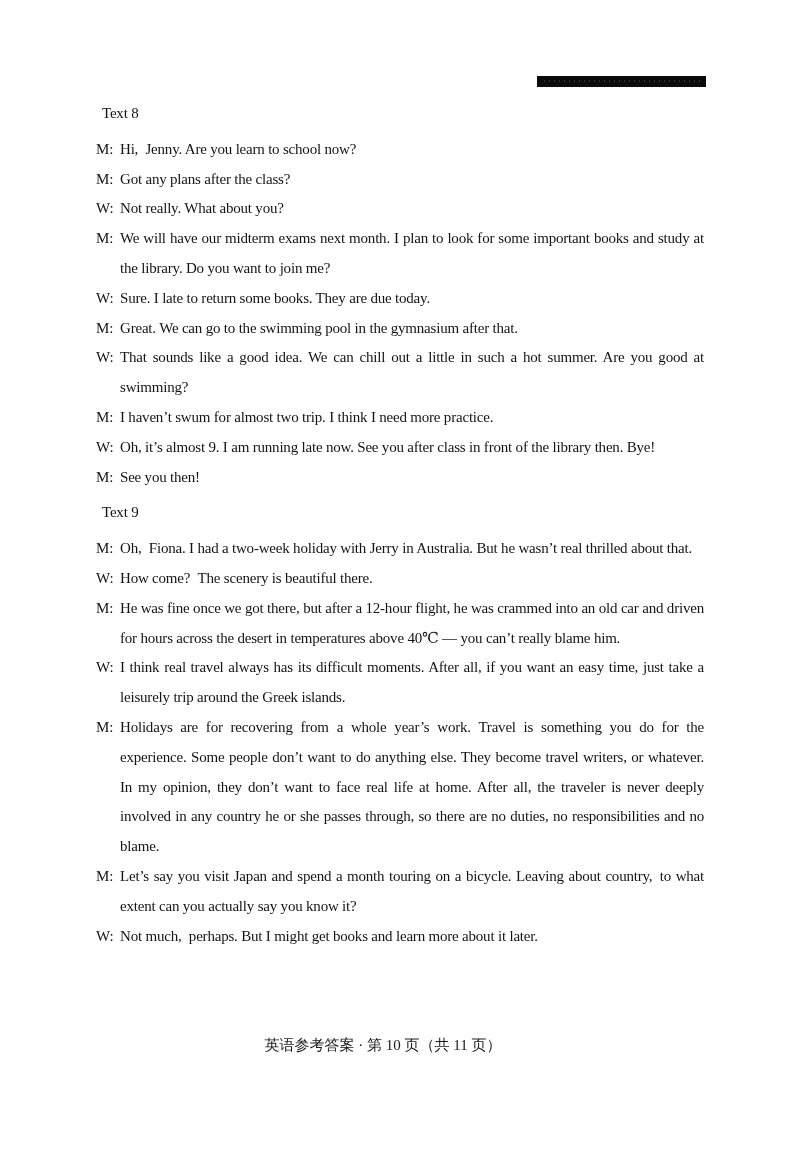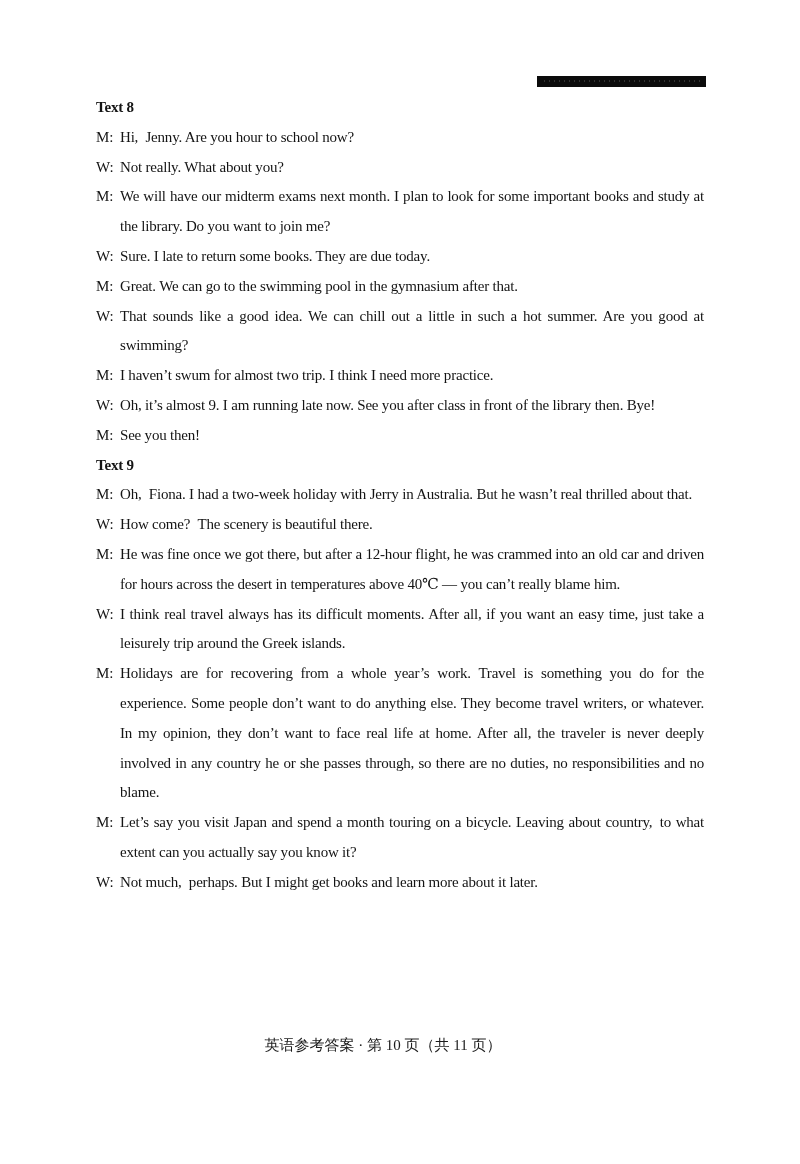--- a/index.html
+++ b/index.html
@@ -38,22 +38,22 @@
   .content {
     position: absolute;
     left: 96px;
     top: 93px;
     width: 608px;
     font-size: 15px;
     line-height: 29.8px;
     letter-spacing: -0.2px;
   }
   .heading {
-    font-weight: bold;
-    margin: 0;
+    font-weight: normal;
+    margin: 6px;
   }
   .line {
     margin: 0;
     padding-left: 24px;
     text-indent: -24px;
     text-align: justify;
   }
   .speaker {
     display: inline-block;
     width: 24px;
@@ -71,21 +71,22 @@
   }
 </style>
 </head>
 <body>
 
 <div class="page">
   <div class="redaction-bar"></div>
 
   <div class="content">
       <div class="heading">Text 8</div>
-      <p class="line"><span class="speaker">M:</span><span>Hi, Jenny. Are you hour to school now?</span></p>
+      <p class="line"><span class="speaker">M:</span><span>Hi, Jenny. Are you learn to school now?</span></p>
+      <p class="line"><span class="speaker">M:</span><span>Got any plans after the class?</span></p>
       <p class="line"><span class="speaker">W:</span><span>Not really. What about you?</span></p>
       <p class="line"><span class="speaker">M:</span><span>We will have our midterm exams next month. I plan to look for some important books and study at the library. Do you want to join me?</span></p>
       <p class="line"><span class="speaker">W:</span><span>Sure. I late to return some books. They are due today.</span></p>
       <p class="line"><span class="speaker">M:</span><span>Great. We can go to the swimming pool in the gymnasium after that.</span></p>
       <p class="line"><span class="speaker">W:</span><span>That sounds like a good idea. We can chill out a little in such a hot summer. Are you good at swimming?</span></p>
       <p class="line"><span class="speaker">M:</span><span>I haven’t swum for almost two trip. I think I need more practice.</span></p>
       <p class="line"><span class="speaker">W:</span><span>Oh, it’s almost 9. I am running late now. See you after class in front of the library then. Bye!</span></p>
       <p class="line"><span class="speaker">M:</span><span>See you then!</span></p>
       <div class="heading">Text 9</div>
       <p class="line"><span class="speaker">M:</span><span>Oh, Fiona. I had a two-week holiday with Jerry in Australia. But he wasn’t real thrilled about that.</span></p>

